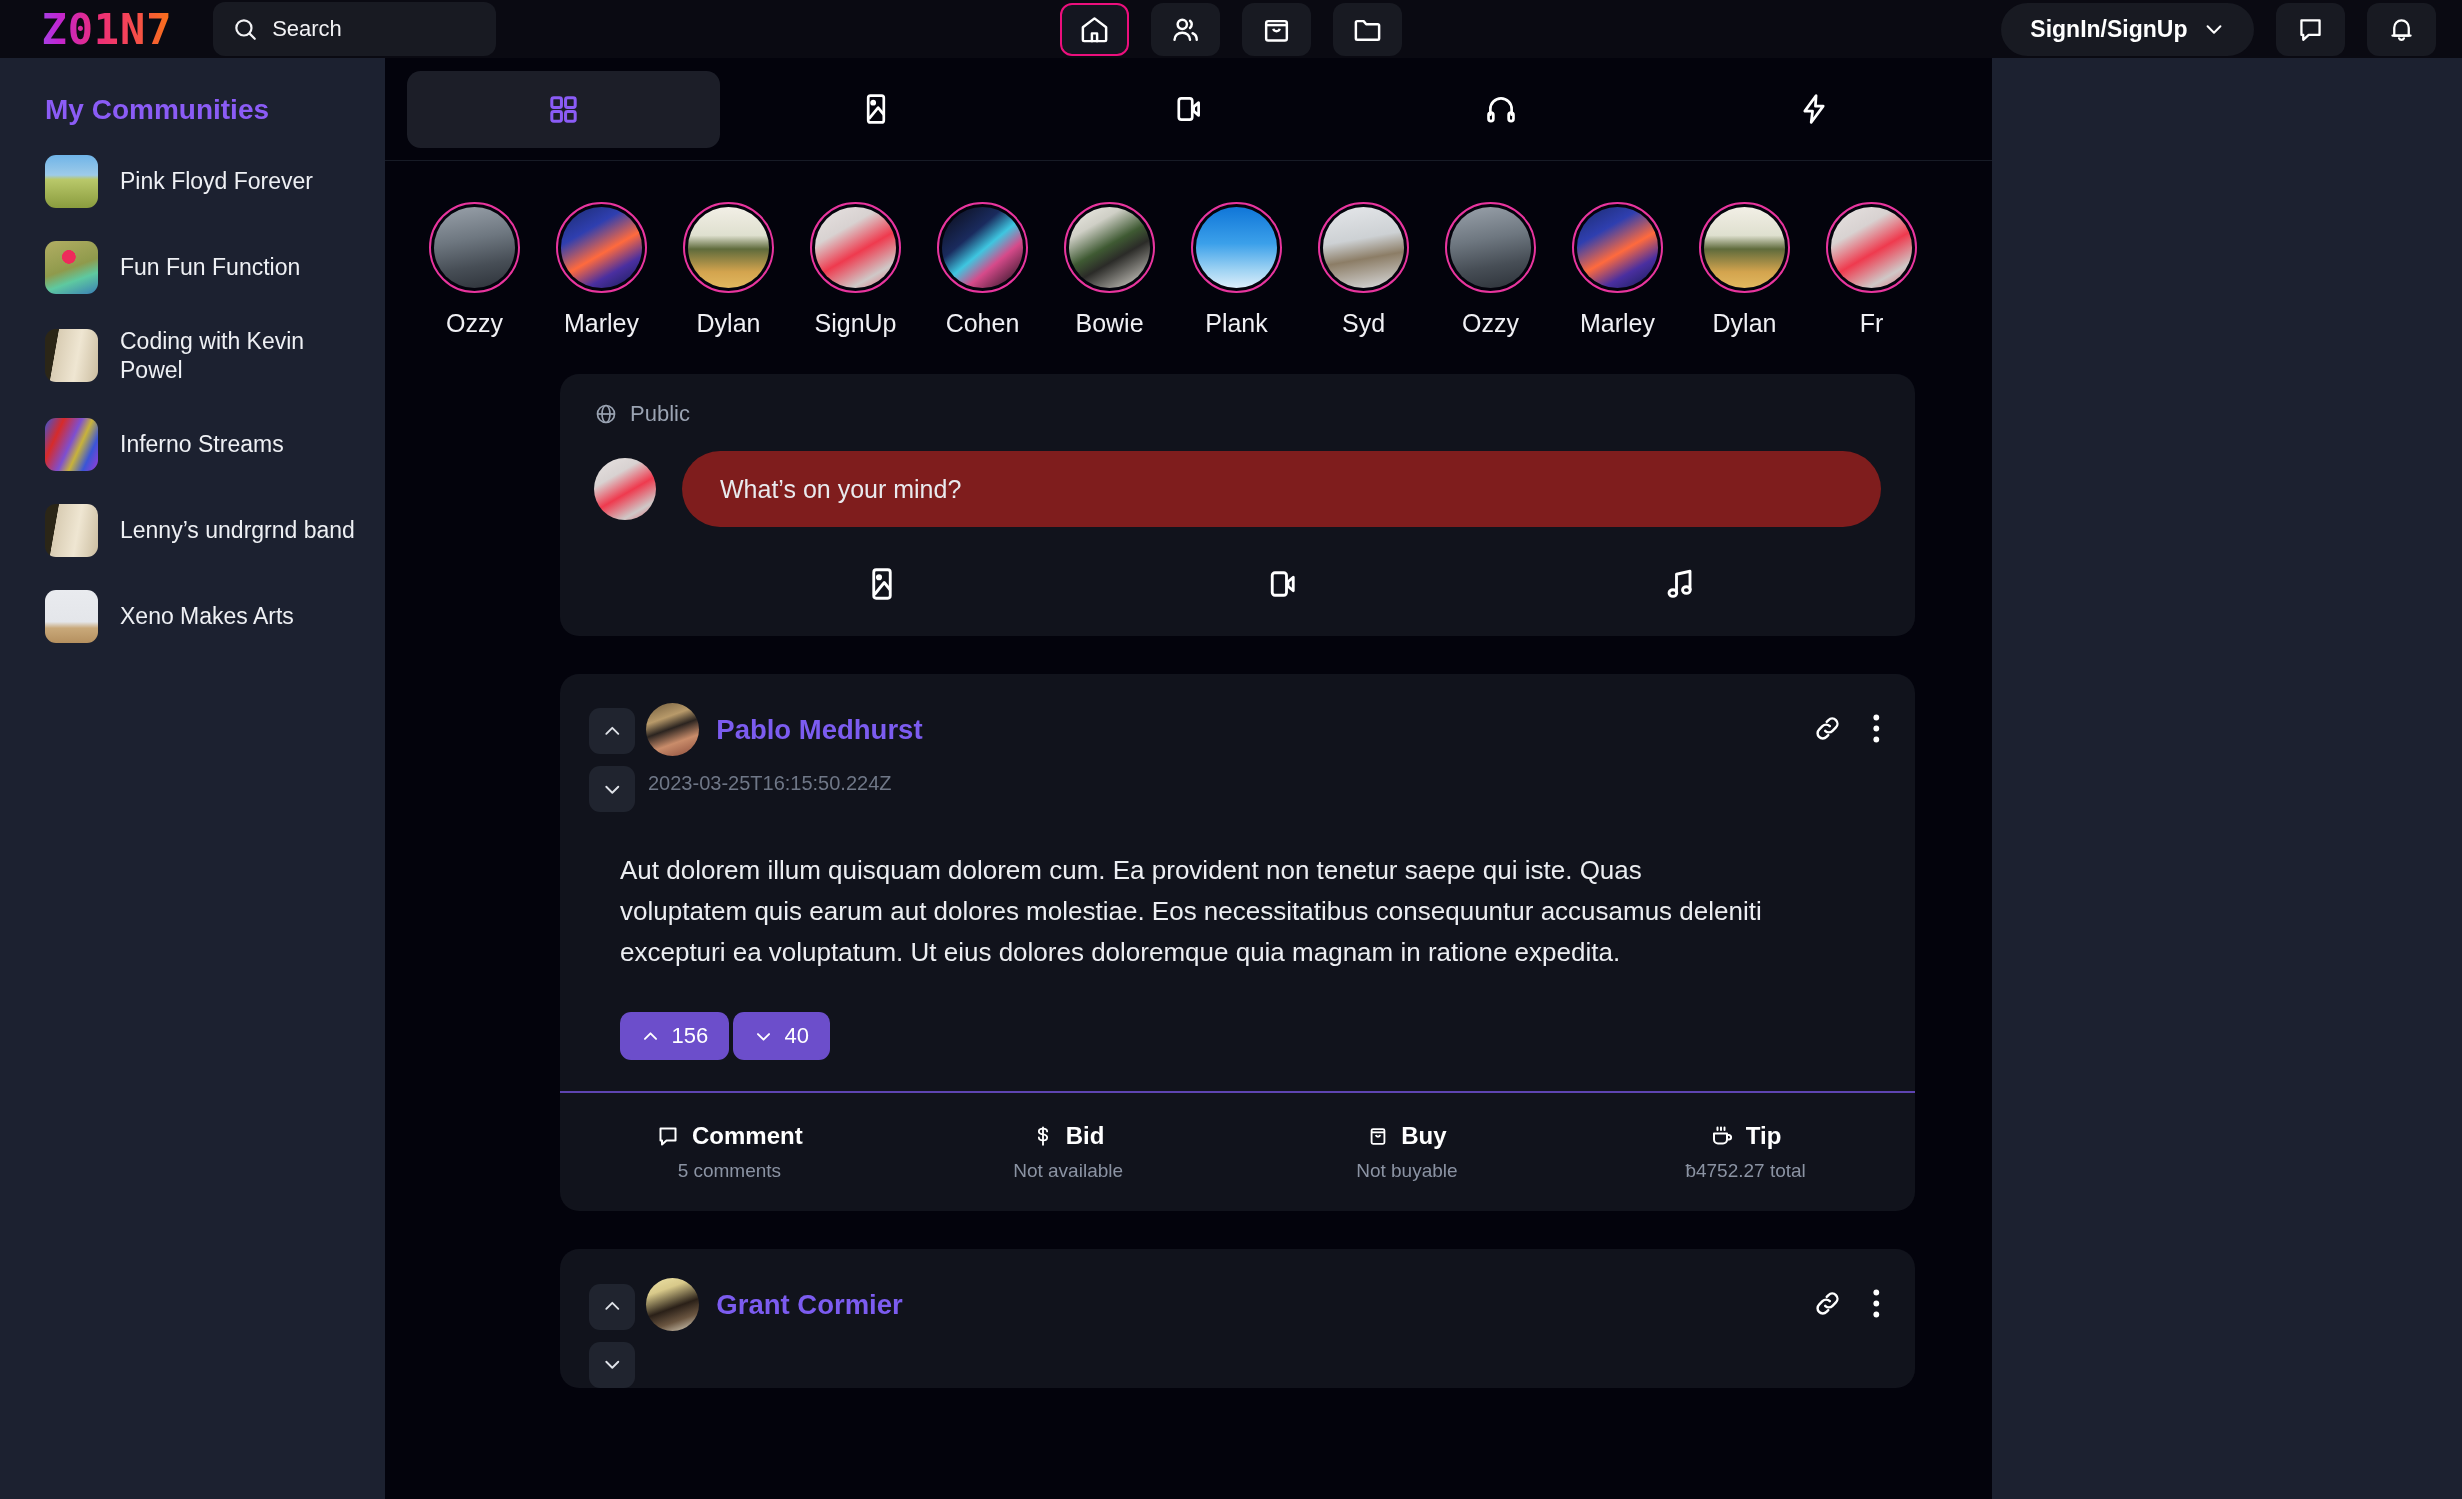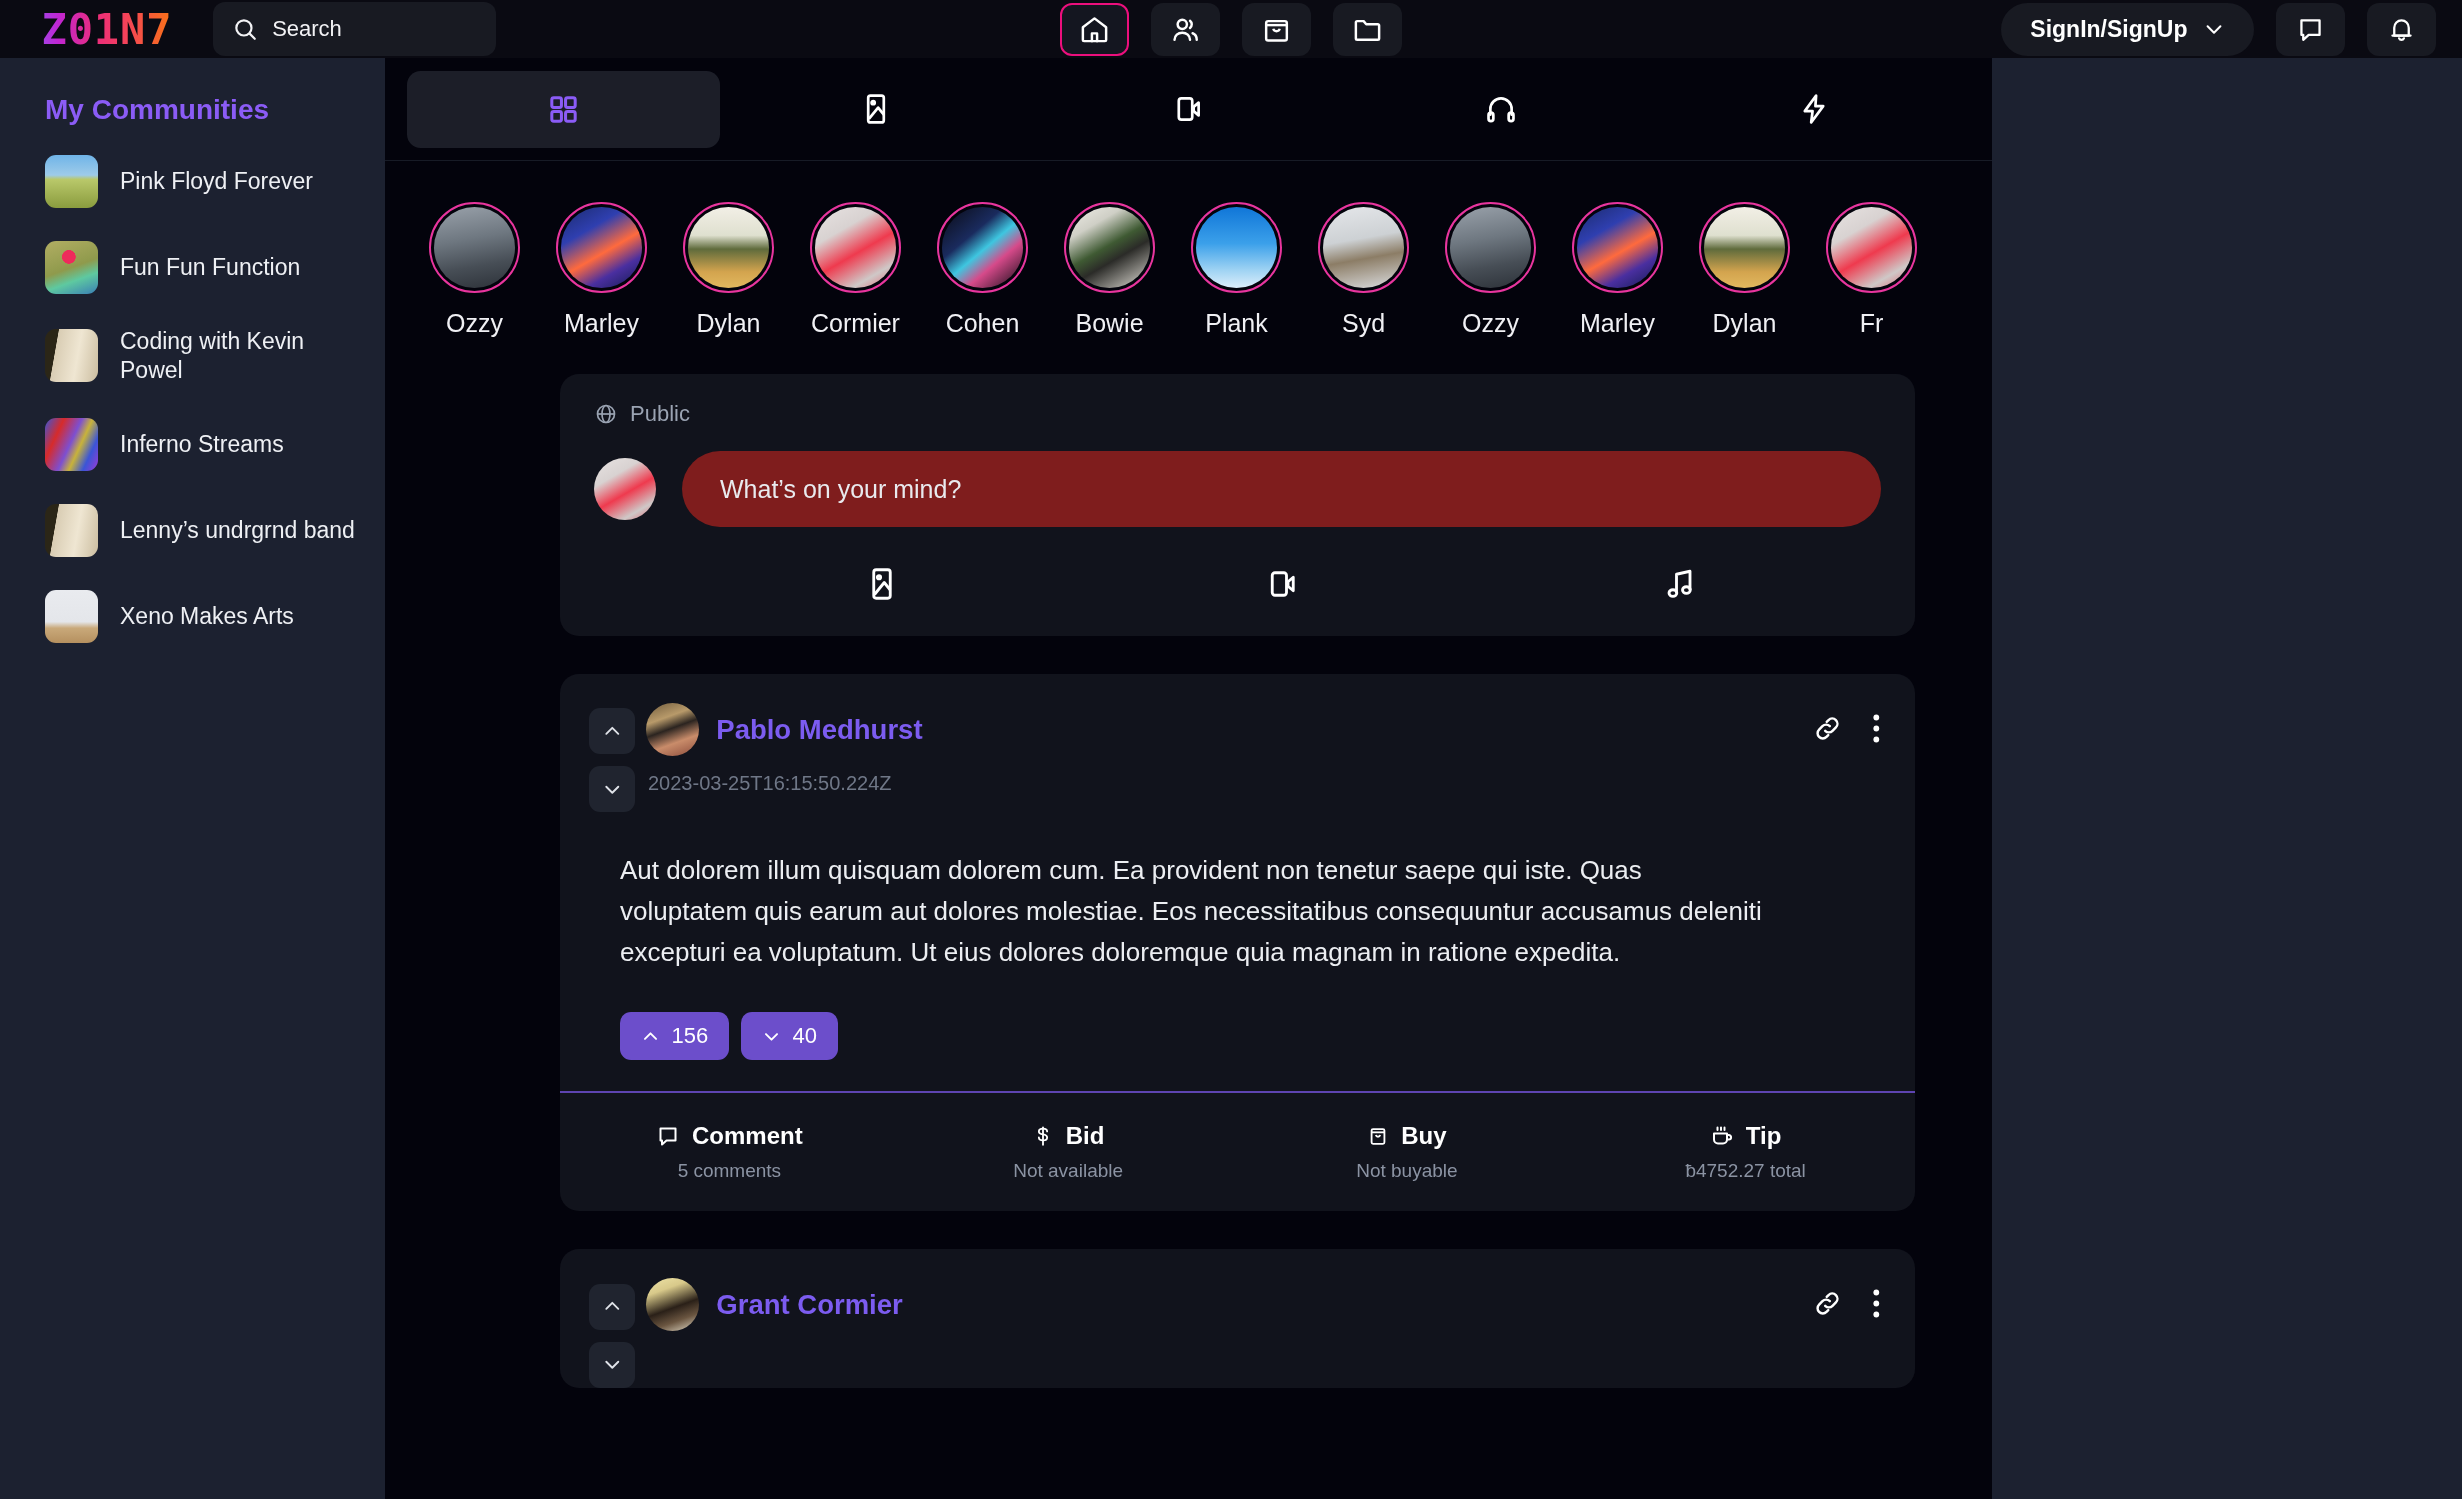--- a/index.html
+++ b/index.html
@@ -182,21 +182,21 @@
   }
   .pa-pablo { background: linear-gradient(160deg,#6e5a3c 0%,#b89a6a 30%,#2b2420 48%,#c98c6a 70%,#8a4a3a 100%); }
   .pa-grant { background: linear-gradient(160deg,#efe4a8 0%,#d8c98a 25%,#2a2018 55%,#6a5540 75%,#e7e0cd 100%); }
   .post-author { color: #7c5cf0; font-size: 27.5px; font-weight: 700; }
   .post-time { color: #6f7787; font-size: 20px; margin-top: 15.5px; margin-left: 1.7px; }
   .post-tools { display: flex; align-items: center; gap: 29px; padding-top: 8.6px; }
   .post-body {
     color: #eceef2; font-size: 26px; line-height: 1.58;
     margin: 38px 0 0 31px; max-width: 1150px;
   }
-  .votes { display: flex; gap: 12px; margin: 39px 0 31px 31px; }
+  .votes { display: flex; gap: 4px; margin: 39px 0 31px 31px; }
   .vote-pill {
     background: #6c4ecb; border-radius: 11px; height: 48px;
     display: flex; align-items: center; gap: 12px; padding: 0 20.6px;
     color: #fff; font-size: 22px; font-weight: 500;
   }
   .post-divider { height: 1.7px; background: #6c4ecb; opacity: .85; }
   .actions { display: flex; padding: 29px 0 29px 0; }
   .action { flex: 1; text-align: center; }
   .action-main {
     display: flex; align-items: center; justify-content: center; gap: 12px;
@@ -384,21 +384,21 @@
         <div class="story">
           <div class="story-ring">
               <div class="story-img s-dylan"></div>
             </div>
           <div class="story-name">Dylan</div>
         </div>
         <div class="story">
           <div class="story-ring">
               <div class="story-img s-freddie"></div>
             </div>
-          <div class="story-name">Cormier</div>
+          <div class="story-name">SignUp</div>
         </div>
         <div class="story">
           <div class="story-ring">
               <div class="story-img s-cohen"></div>
             </div>
           <div class="story-name">Cohen</div>
         </div>
         <div class="story">
           <div class="story-ring">
               <div class="story-img s-bowie"></div>

